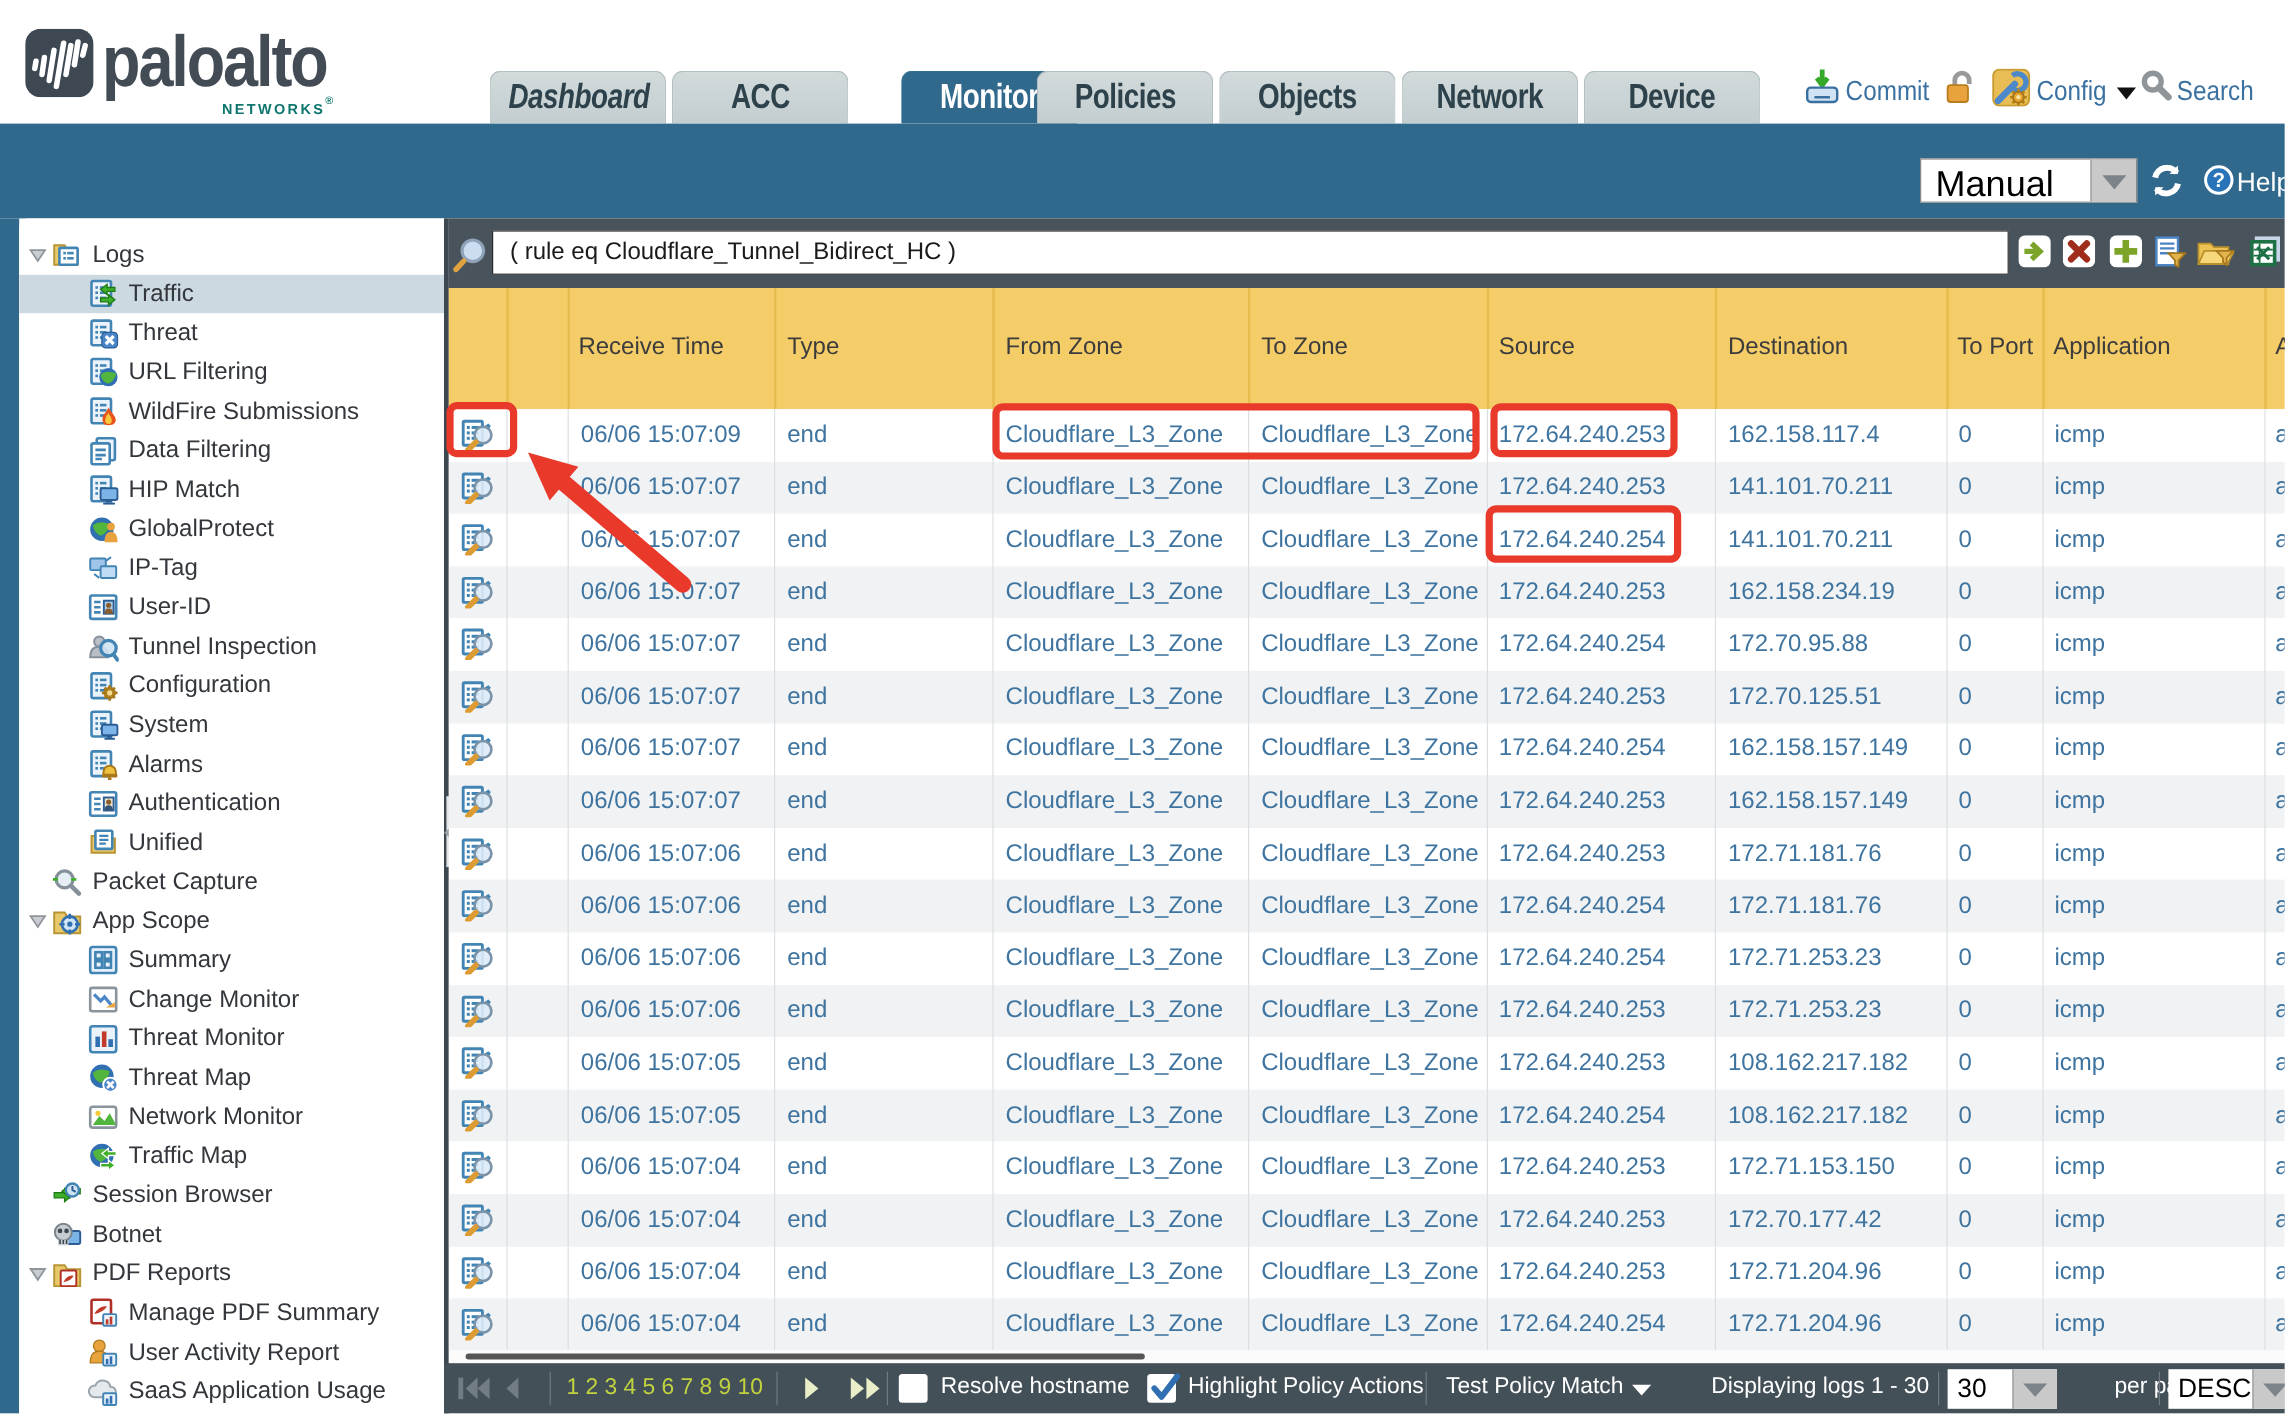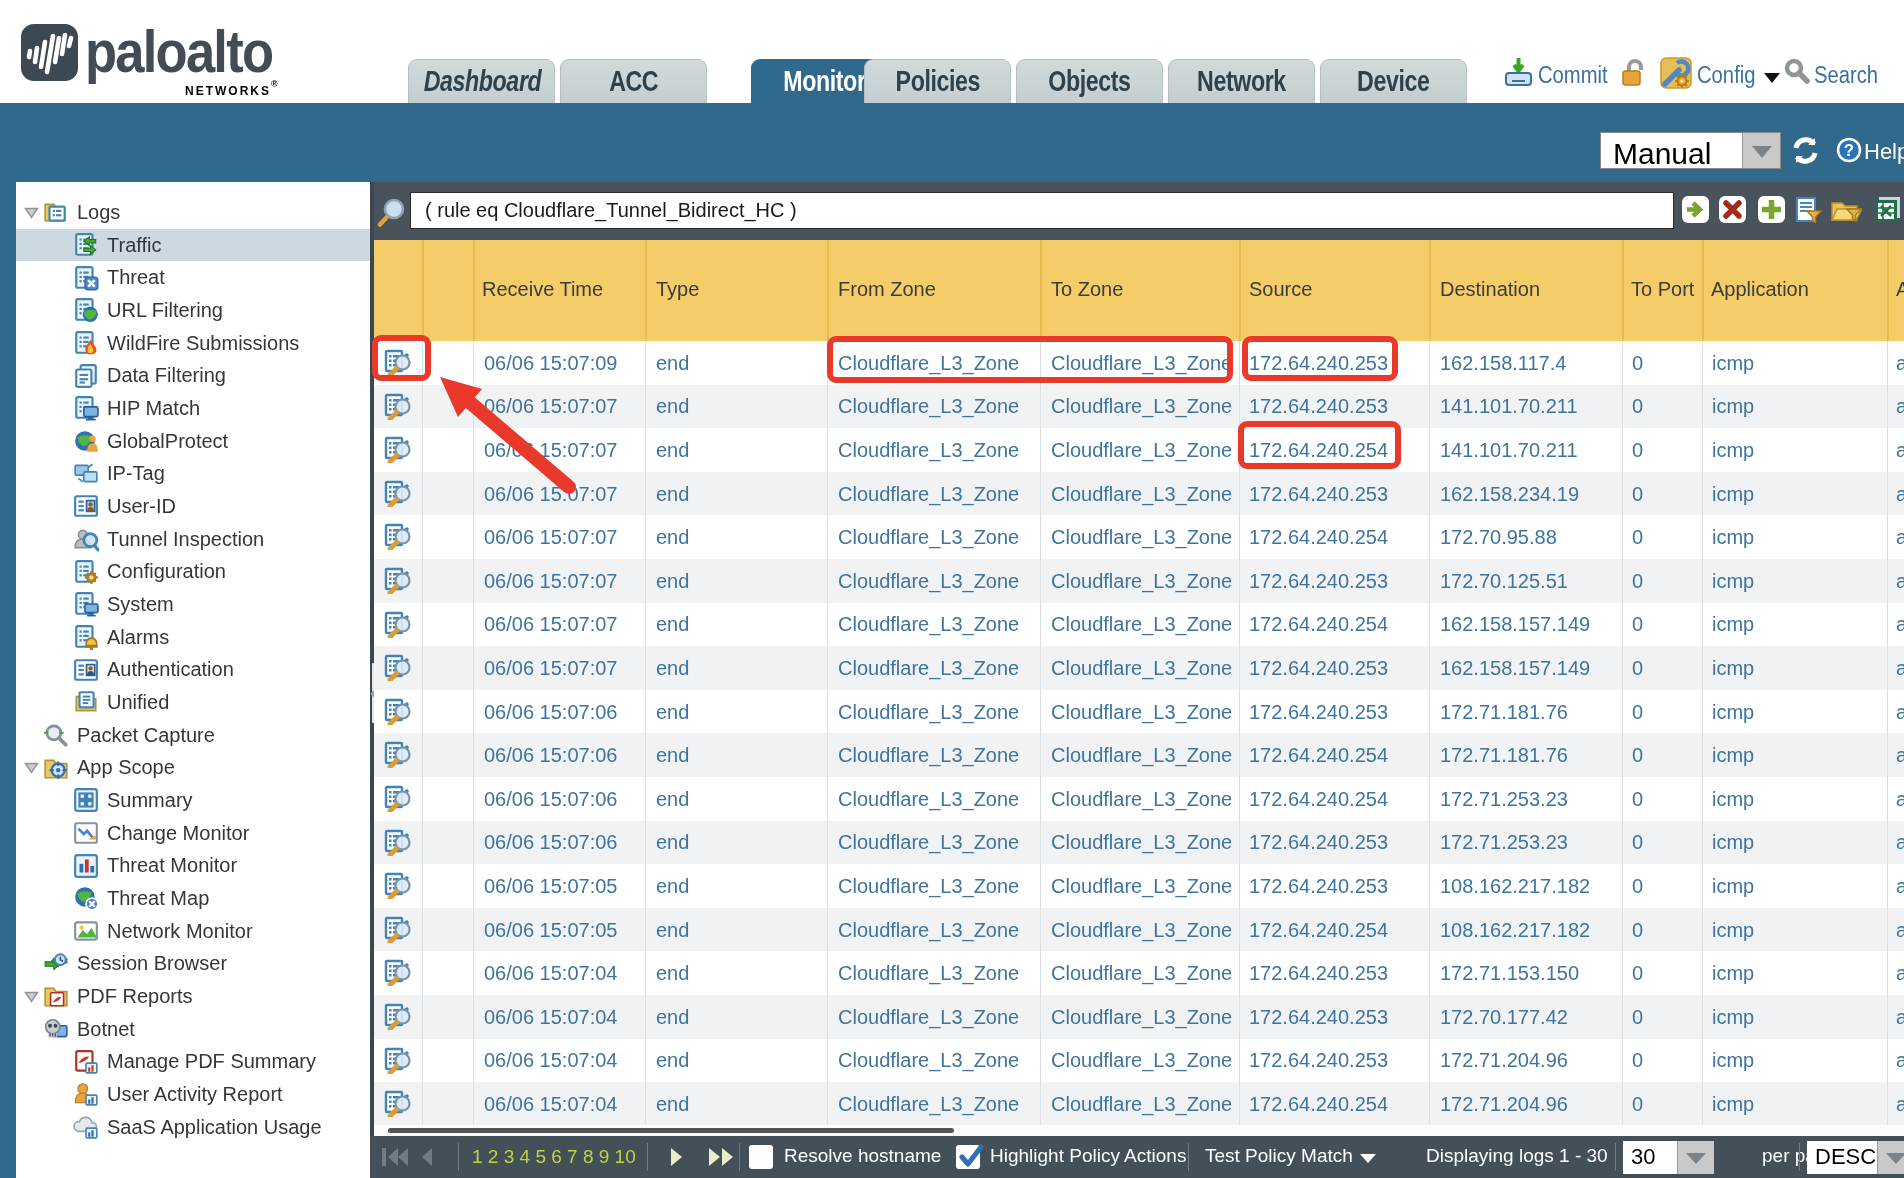--- a/index.html
+++ b/index.html
@@ -4,21 +4,21 @@
 <style>
 * { margin:0; padding:0; box-sizing:border-box; }
 html,body { width:1904px; height:1178px; overflow:hidden; }
 body { font-family:"Liberation Sans", sans-serif; background:#fff; position:relative; }
 .abs { position:absolute; }
 
 
 #tophdr { position:absolute; left:0; top:0; width:1904px; height:103px; background:#fff; }
 #logo { position:absolute; left:21px; top:24px; }
 #wordmark { position:absolute; left:85px; top:17px; font-size:60px; font-weight:700; color:#434c55; letter-spacing:-2px; transform:scaleX(.875); transform-origin:left; }
-#networks { position:absolute; left:185px; top:79px; font-size:12px; font-weight:700; color:#000000; letter-spacing:2px; }
+#networks { position:absolute; left:185px; top:79px; font-size:12px; font-weight:700; color:#0f766e; letter-spacing:2px; }
 
 
 .tab { position:absolute; top:59px; height:44px; width:147px; background:linear-gradient(#d2dadb,#c3ced0); border:1px solid #b3bfc2; border-bottom:none; border-radius:9px 9px 0 0; color:#2e424c; text-align:center; line-height:42px; }
 .tab span { display:inline-block; font-size:29px; font-weight:700; transform:scaleX(.8); transform-origin:center; letter-spacing:-0.5px; }
 .tab.active { background:#30698c; border-color:#2e6d90; color:#fff; }
 
 
 .hlink { position:absolute; top:62px; font-size:23px; color:#3b71a0; transform:scaleX(.88); transform-origin:left; }
 
 
@@ -319,41 +319,48 @@
         <span>Threat Map</span>
       </div>
       <div class="trow">
         <div class="notri1"></div>
         <svg class="ic" viewBox="0 0 24 24">
           <use href="#ic-netmon"></use>
         </svg>
         <span>Network Monitor</span>
       </div>
       <div class="trow">
+        <div class="notri1"></div>
+        <svg class="ic" viewBox="0 0 24 24">
+          <use href="#ic-trafficmap"></use>
+        </svg>
+        <span>Traffic Map</span>
+      </div>
+      <div class="trow">
         <div class="notri0"></div>
         <svg class="ic" viewBox="0 0 24 24">
           <use href="#ic-session"></use>
         </svg>
         <span>Session Browser</span>
+      </div>
+      <div class="trow">
+        <div class="notri0"></div>
+        <svg class="ic" viewBox="0 0 24 24">
+          <use href="#ic-botnet"></use>
+        </svg>
+        <span>Botnet</span>
       </div>
       <div class="trow">
         <svg class="tri" viewBox="0 0 15 15">
           <path d="M1.5 3.5 h12 L7.5 12.5 z" fill="#c9cdd1" stroke="#8e959b" stroke-width="1.5"></path>
         </svg>
         <svg class="ic" viewBox="0 0 24 24">
           <use href="#ic-pdf"></use>
         </svg>
         <span>PDF Reports</span>
-      </div>
-      <div class="trow">
-        <div class="notri0"></div>
-        <svg class="ic" viewBox="0 0 24 24">
-          <use href="#ic-botnet"></use>
-        </svg>
-        <span>Botnet</span>
       </div>
       <div class="trow">
         <div class="notri1"></div>
         <svg class="ic" viewBox="0 0 24 24">
           <use href="#ic-managepdf"></use>
         </svg>
         <span>Manage PDF Summary</span>
       </div>
       <div class="trow">
         <div class="notri1"></div>

